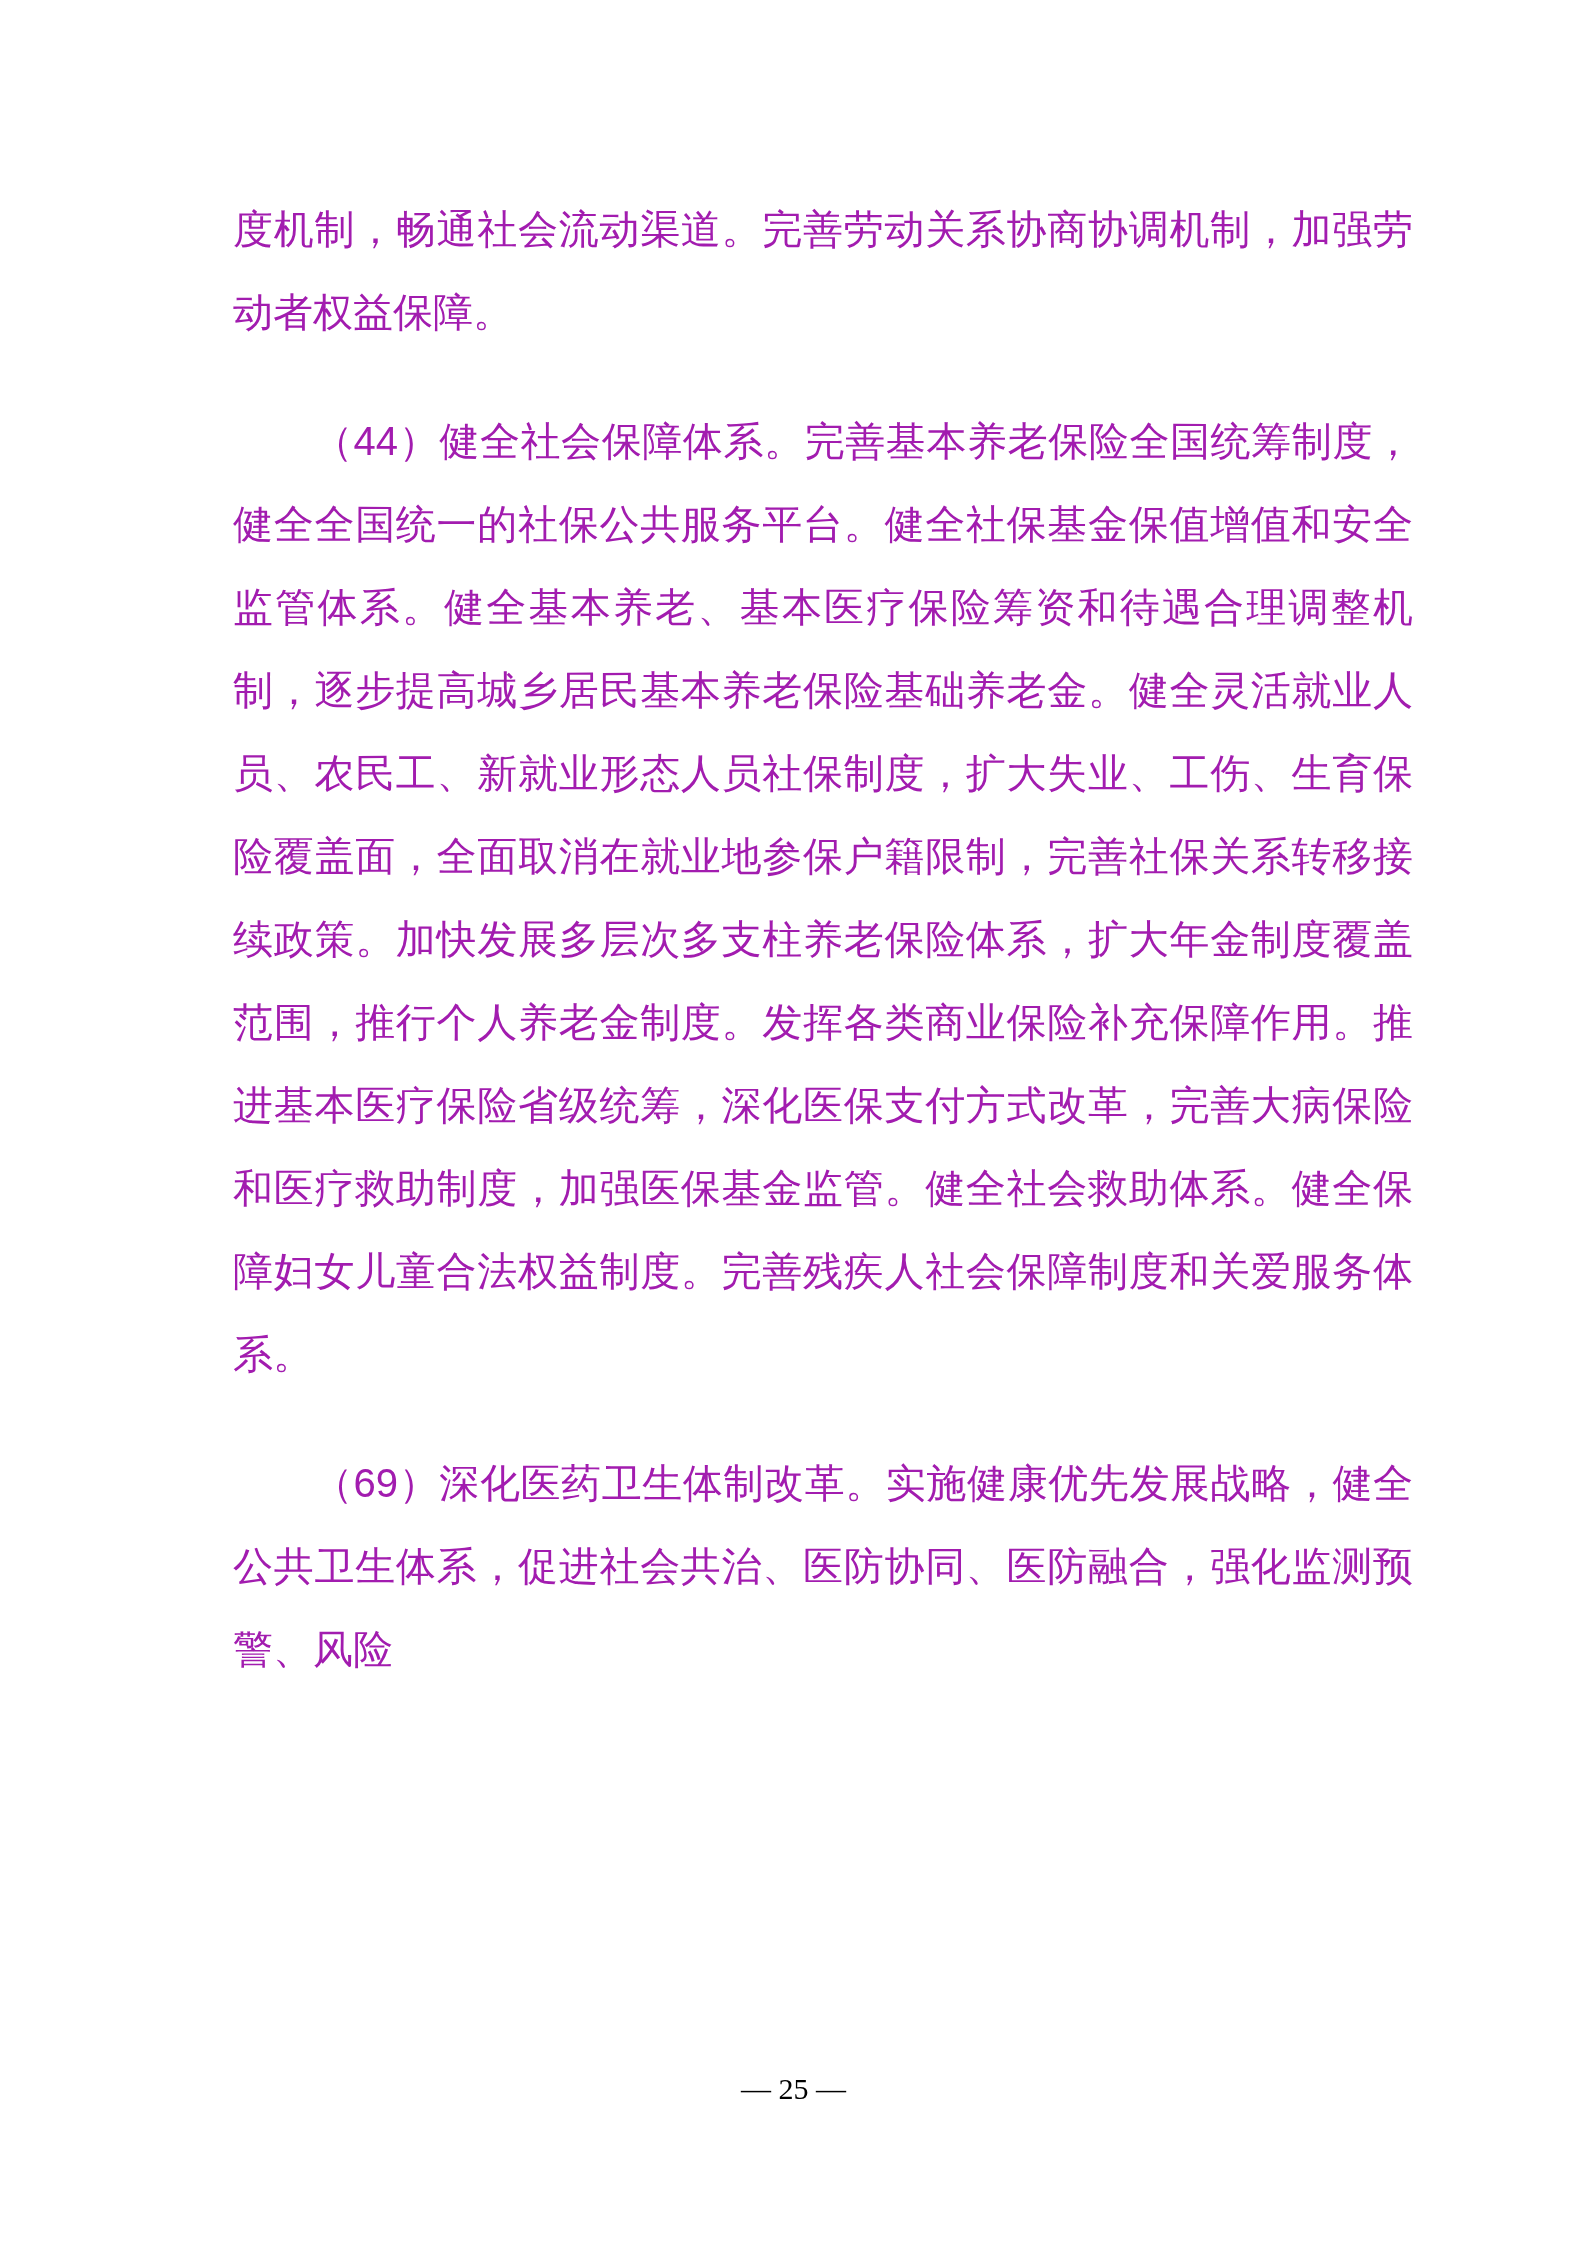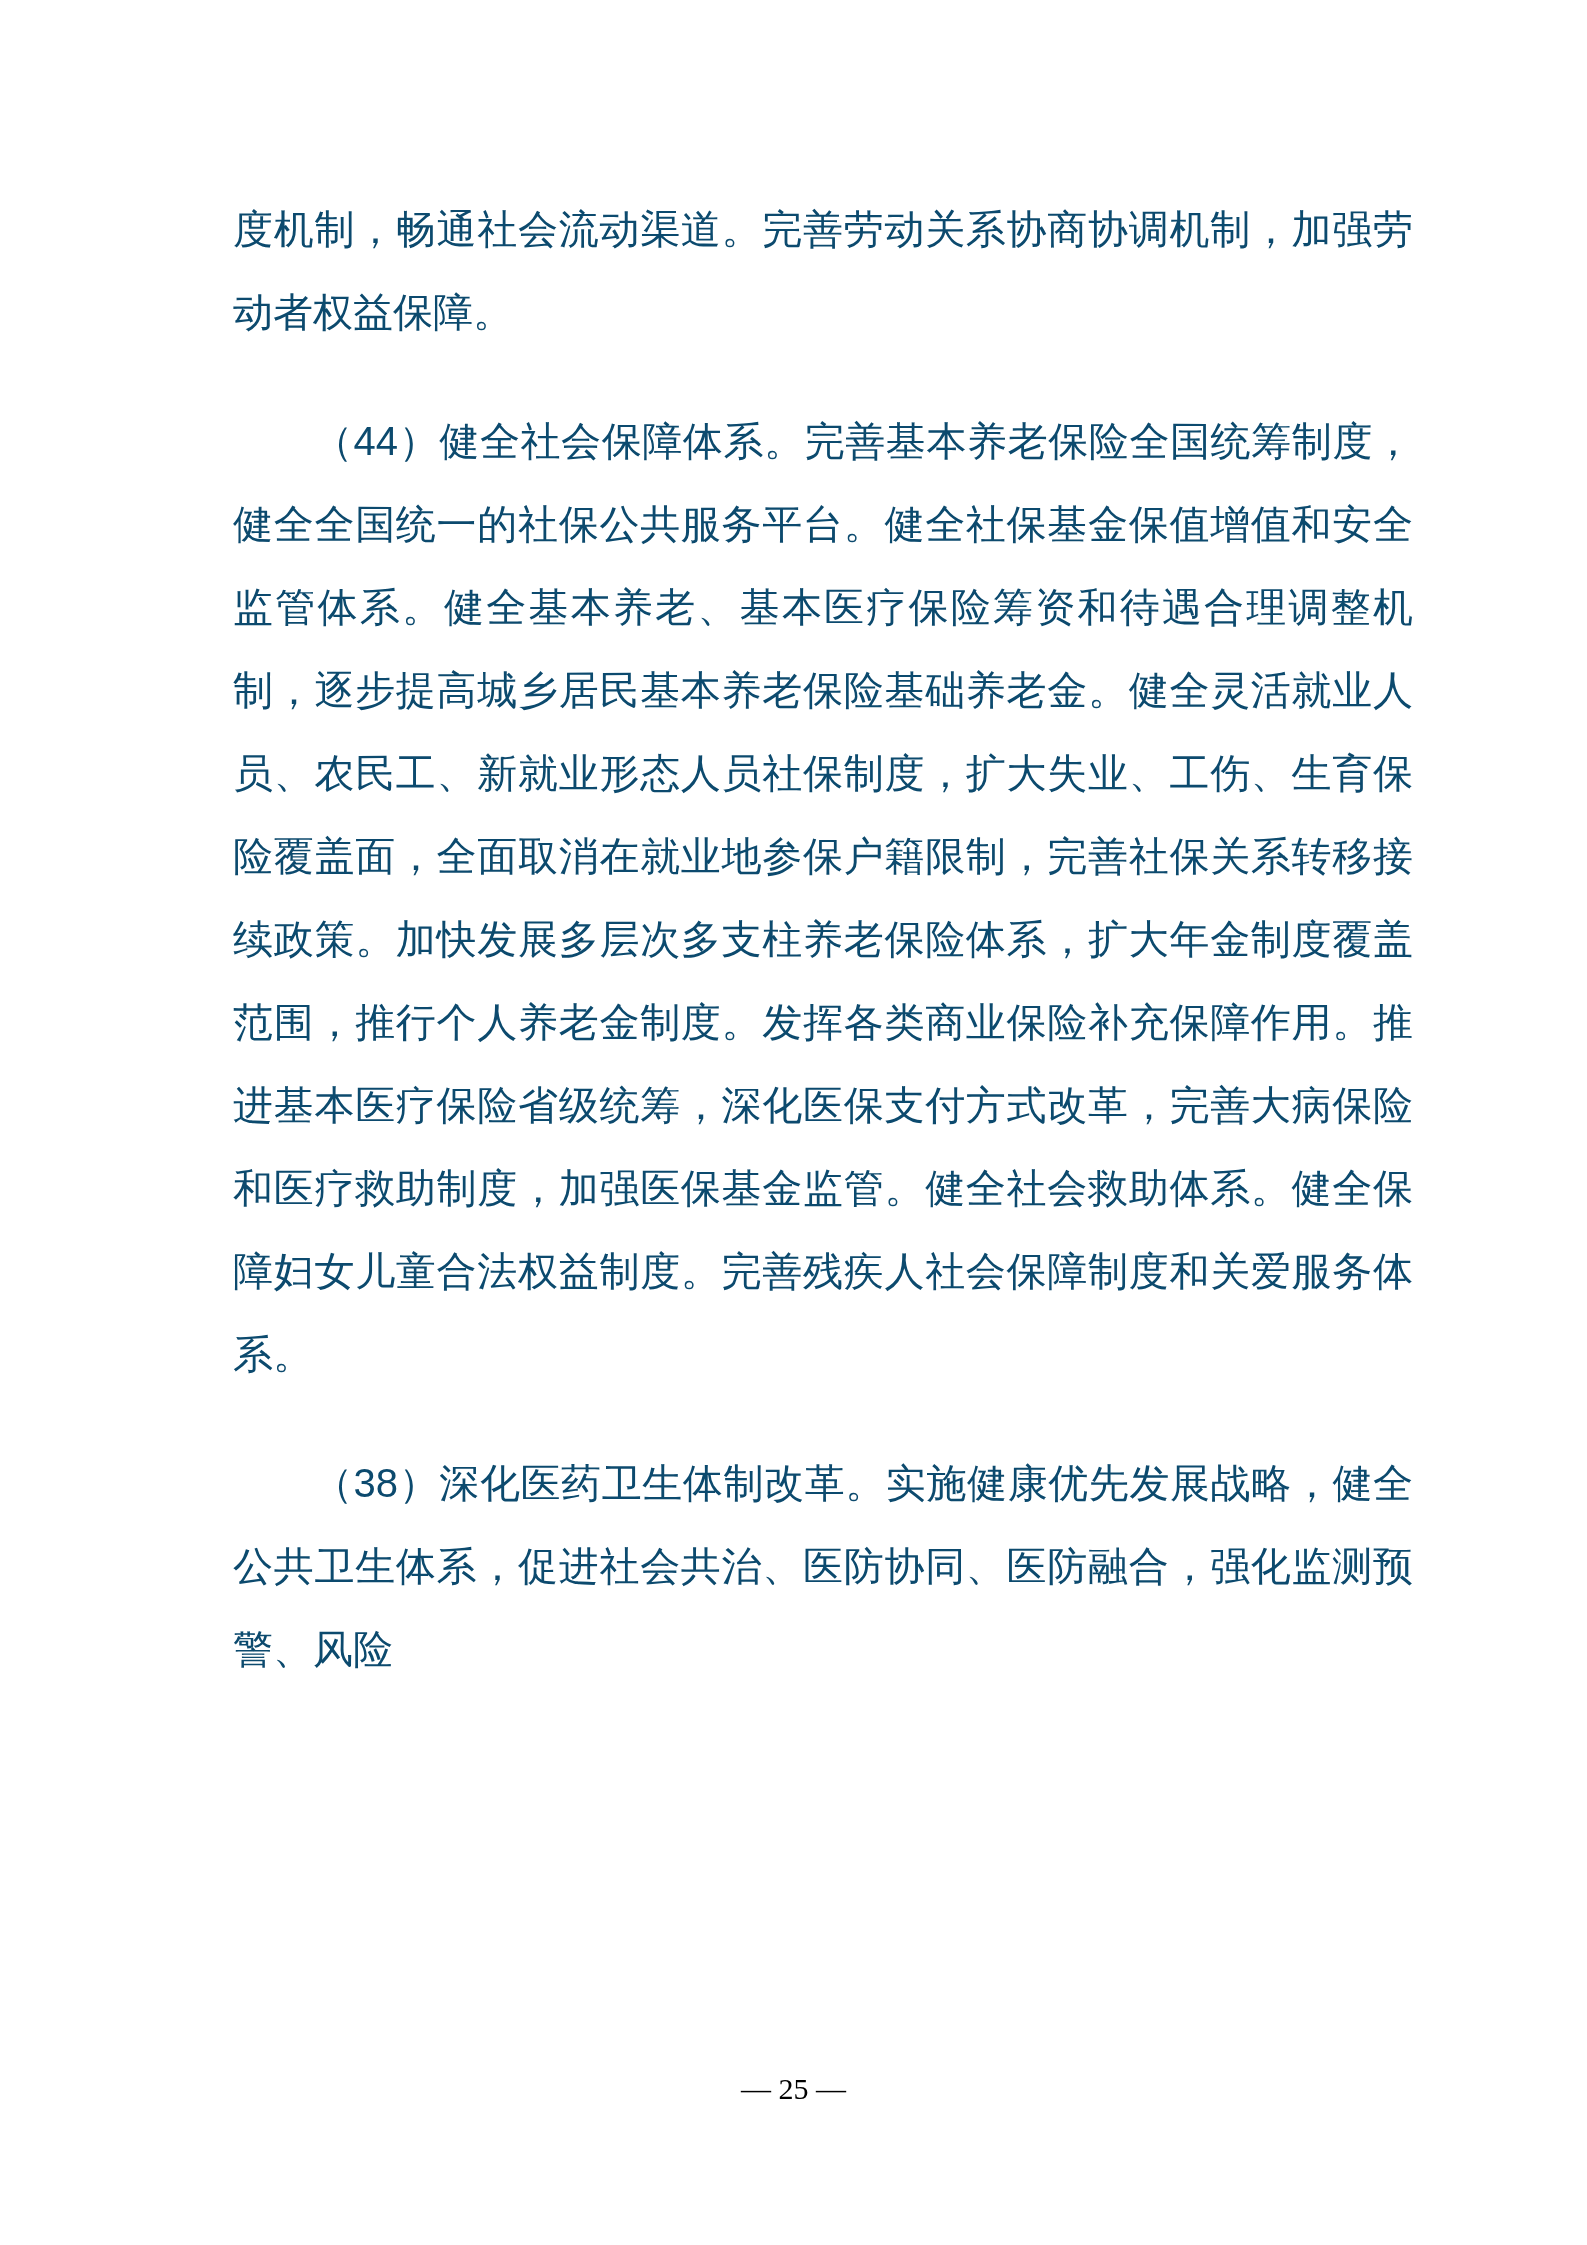--- a/index.html
+++ b/index.html
@@ -18,21 +18,21 @@
   .content {
     position: absolute;
     left: 233px;
     top: 188px;
     width: 1180px;
   }
   p.body-para {
     margin: 0 0 46px 0;
     font-size: 40px;
     line-height: 83px;
-    color: #0c4a6e;
+    color: #a21caf;
     text-align: justify;
     word-break: break-all;
     letter-spacing: 0;
   }
   p.body-para.indent {
     text-indent: 80px;
   }
   p.body-para:last-child {
     margin-bottom: 0;
   }
@@ -47,16 +47,16 @@
     color: #000000;
   }
 </style>
 </head>
 <body>
 
 <div class="page">
   <div class="content">
     <p class="body-para">度机制，畅通社会流动渠道。完善劳动关系协商协调机制，加强劳动者权益保障。</p>
     <p class="body-para indent">（44）健全社会保障体系。完善基本养老保险全国统筹制度，健全全国统一的社保公共服务平台。健全社保基金保值增值和安全监管体系。健全基本养老、基本医疗保险筹资和待遇合理调整机制，逐步提高城乡居民基本养老保险基础养老金。健全灵活就业人员、农民工、新就业形态人员社保制度，扩大失业、工伤、生育保险覆盖面，全面取消在就业地参保户籍限制，完善社保关系转移接续政策。加快发展多层次多支柱养老保险体系，扩大年金制度覆盖范围，推行个人养老金制度。发挥各类商业保险补充保障作用。推进基本医疗保险省级统筹，深化医保支付方式改革，完善大病保险和医疗救助制度，加强医保基金监管。健全社会救助体系。健全保障妇女儿童合法权益制度。完善残疾人社会保障制度和关爱服务体系。</p>
-    <p class="body-para indent">（38）深化医药卫生体制改革。实施健康优先发展战略，健全公共卫生体系，促进社会共治、医防协同、医防融合，强化监测预警、风险</p>
+    <p class="body-para indent">（69）深化医药卫生体制改革。实施健康优先发展战略，健全公共卫生体系，促进社会共治、医防协同、医防融合，强化监测预警、风险</p>
   </div>
   <div class="footer">— 25 —</div>
 </div>
 
 </body></html>

